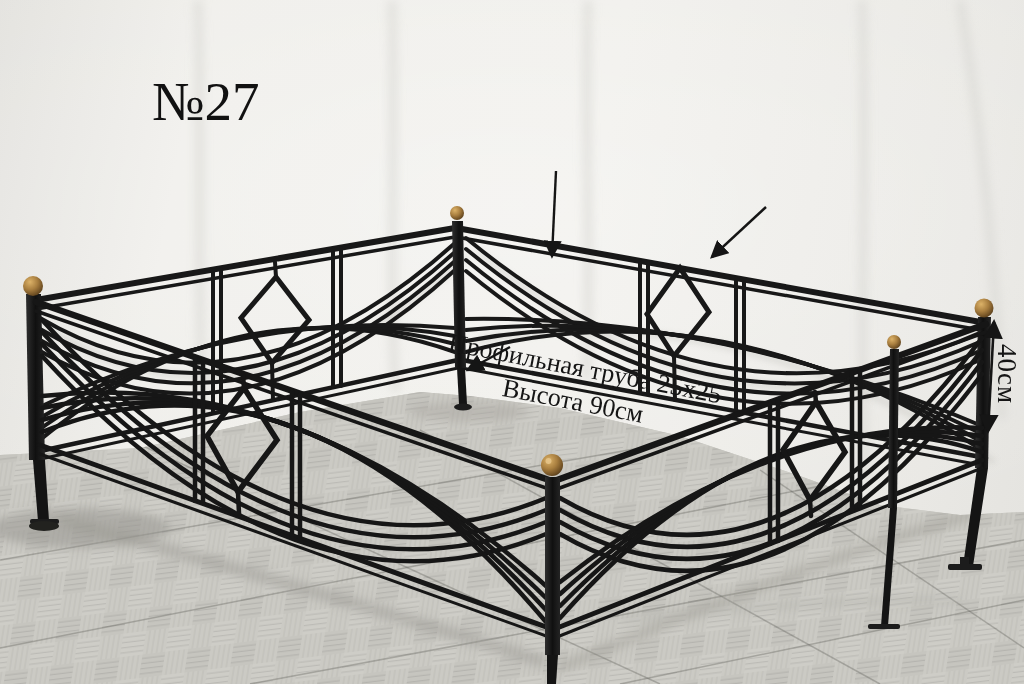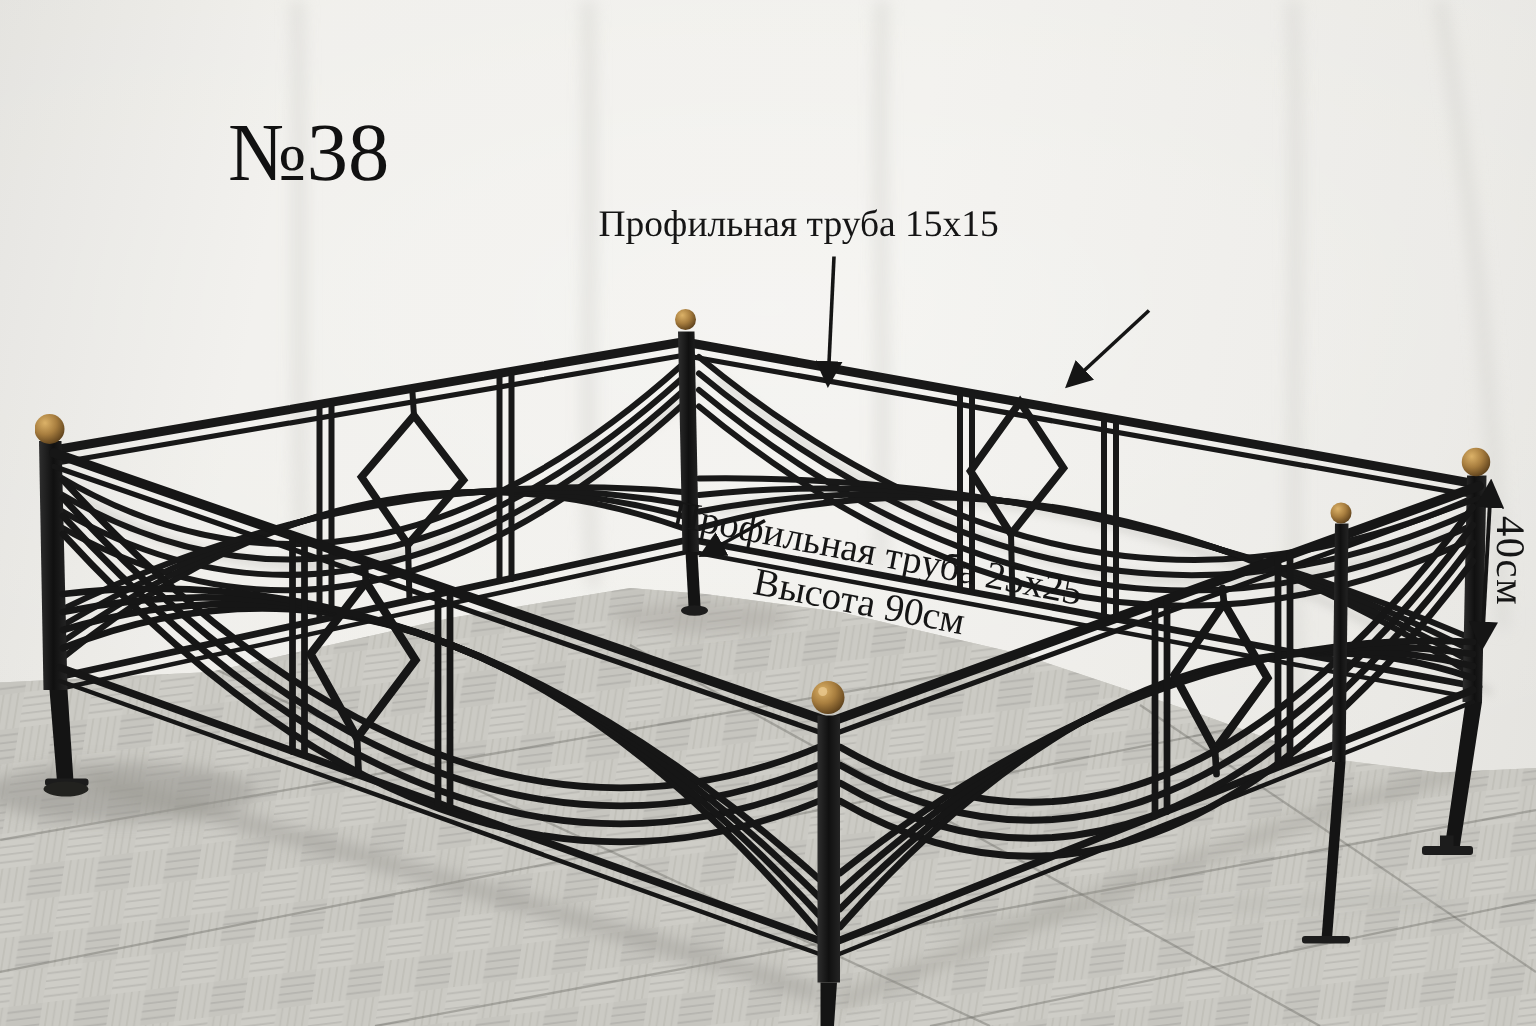--- a/index.html
+++ b/index.html
@@ -230,23 +230,22 @@
     </g>
 
     <g stroke="#151515" fill="none" stroke-width="2.4">
       <path d="M556,171 L552,256" marker-end="url(#ah)"></path>
       <path d="M766,207 L712,257" marker-end="url(#ah)"></path>
       <path d="M510,347 L468,370" marker-end="url(#ah)"></path>
       <path d="M994,322 L988,431" stroke-width="2.6" marker-start="url(#ah)" marker-end="url(#ah)"></path>
     </g>
   </svg>
 
-  <div class="product-number" style="left:152px;top:70px;">№38</div>
-
-  <div class="callout" style="left:399px;top:136px;">Профильная труба 15х15</div>
+  <div class="product-number" style="left:152px;top:70px;">№27</div>
+
 
 
   <div class="callout tilted" style="left:452px;top:326px;width:266px;">
     <span>Профильная труба 25х25</span>
     <span>Высота 90см</span>
   </div>
 
   <div class="callout vdim" style="left:1022px;top:344px;">40см</div>
 
 </div>

